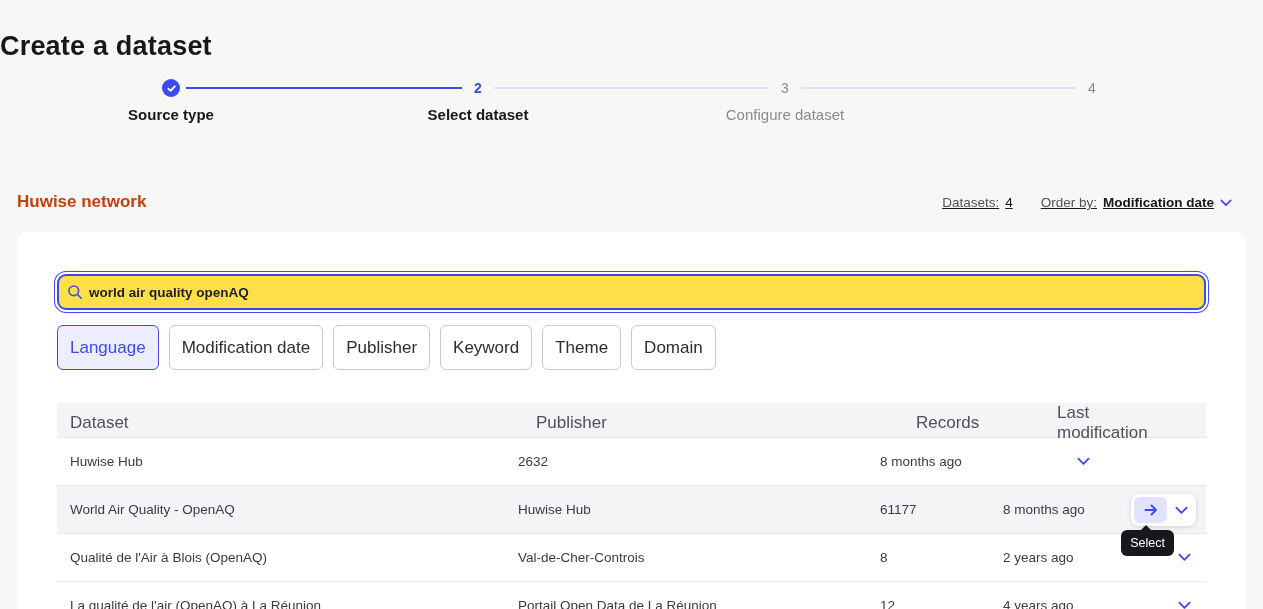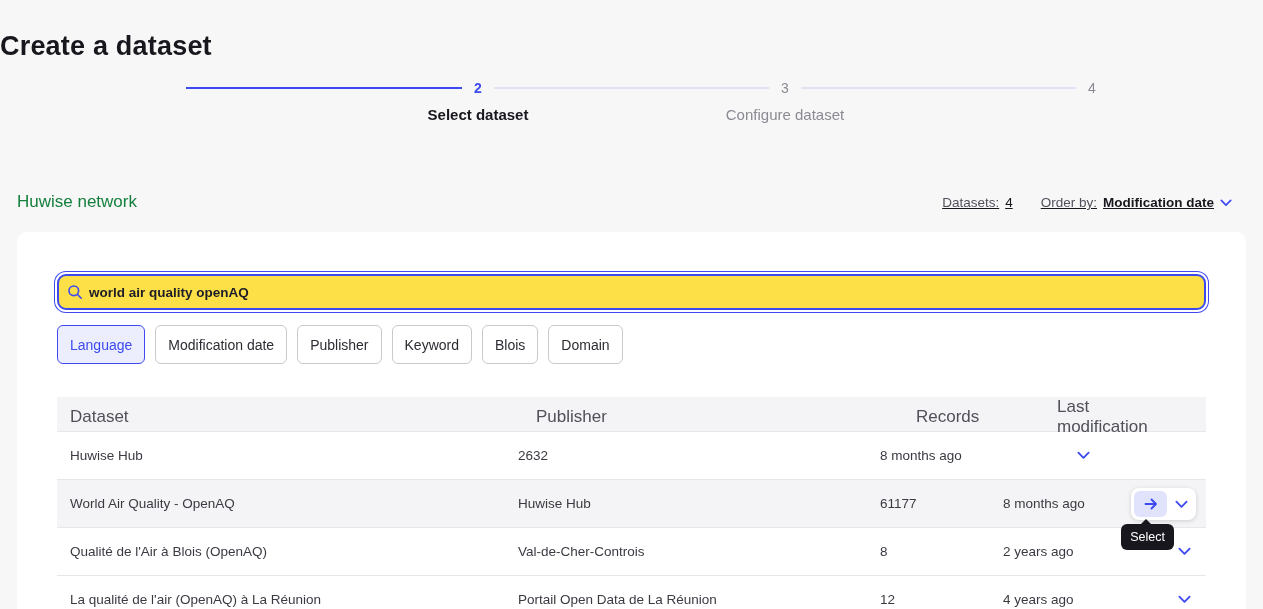--- a/index.html
+++ b/index.html
@@ -43,21 +43,21 @@
   .step.completed .marker .check-circle{
     width:18px;height:18px;border-radius:50%;background:var(--accent);
     display:flex;align-items:center;justify-content:center;
   }
   .step.active .marker{color:var(--accent);font-weight:700;}
   .step.upcoming .marker{color:var(--text-gray);font-weight:400;}
   .step.completed .label,.step.active .label{color:var(--text-dark);font-weight:600;}
   .step.upcoming .label{color:var(--text-gray);font-weight:400;}
   
   .section-head{position:absolute;top:192px;left:17px;right:31px;display:flex;align-items:baseline;}
-  .section-title{font-size:17px;font-weight:400;color:#15803d;}
+  .section-title{font-size:17px;font-weight:700;color:#c2410c;}
   .section-meta{margin-left:auto;display:flex;align-items:center;gap:6px;font-size:13.5px;text-decoration:underline;}
   .meta-label{color:var(--text-header);}
   .meta-value{color:var(--text-dark);}
   .orderby-group{display:flex;align-items:center;gap:6px;margin-left:22px;cursor:pointer;}
   .orderby-value{font-weight:600;}
   
   .card{
     position:absolute;top:232px;left:17px;width:1229px;height:395px;
     background:var(--card-bg);border-radius:10px;padding:0 40px;
   }
@@ -65,22 +65,22 @@
   .search-input{
     width:100%;height:36px;border:2px solid var(--accent);border-radius:9px;
     box-shadow:0 0 0 2px #fff,0 0 0 3px var(--accent);
     padding:0 12px 0 30px;font-size:13.5px;font-weight:600;color:#1d1d28;
     font-family:"Liberation Sans","DejaVu Sans",sans-serif;outline:none;background:#fde047;
   }
   .search-icon{position:absolute;left:10px;top:10px;width:16px;height:16px;}
   
   .chips{margin-top:15px;display:flex;gap:10px;}
   .chip{
-    height:39px;padding:0 12px;border-radius:6px;border:1px solid var(--border-gray);
-    background:#fff;font-size:14px;color:#2c2c33;display:flex;align-items:center;
+    height:45px;padding:0 12px;border-radius:6px;border:1px solid var(--border-gray);
+    background:#fff;font-size:17px;color:#2c2c33;display:flex;align-items:center;
     font-family:inherit;cursor:pointer;
   }
   .chip.active{
     border:1.5px solid var(--accent);color:var(--accent);background:var(--chip-active-bg);
   }
   
   .table{margin-top:33px;}
   .grid{display:grid;grid-template-columns:461px 362px 123px 1fr 43px;align-items:center;}
   .thead{height:35px;background:var(--header-bg);font-size:17px;color:var(--text-header);border-bottom:1px solid var(--row-line);gap:18px;}
   .thead .cell:first-child{padding-left:13px;}
@@ -114,20 +114,30 @@
 </head>
 <body>
 
 <div class="page-title">Create a dataset</div>
 
 <div class="stepper">
   <div class="connector c1"></div>
   <div class="connector c2"></div>
   <div class="connector c3"></div>
 
+  <div class="step completed" style="left:51px;">
+    <div class="marker">
+      <span class="check-circle">
+        <svg width="11" height="11" viewBox="0 0 12 12">
+            <path d="M2.6 6.2 L5 8.6 L9.6 3.6" fill="none" stroke="#fff" stroke-width="2" stroke-linecap="round" stroke-linejoin="round"></path>
+          </svg>
+      </span>
+    </div>
+    <div class="label">Source type</div>
+  </div>
 
   <div class="step active" style="left:358px;">
     <div class="marker">2</div>
     <div class="label">Select dataset</div>
   </div>
 
   <div class="step upcoming" style="left:665px;">
     <div class="marker">3</div>
     <div class="label">Configure dataset</div>
   </div>
@@ -160,21 +170,21 @@
       <line x1="10.5" y1="10.5" x2="14.2" y2="14.2" stroke="#3d4af0" stroke-width="1.6" stroke-linecap="round"></line>
     </svg>
     <input class="search-input" type="text" value="world air quality openAQ" style="">
   </div>
 
   <div class="chips">
     <button class="chip active">Language</button>
     <button class="chip">Modification date</button>
     <button class="chip">Publisher</button>
     <button class="chip">Keyword</button>
-    <button class="chip">Blois</button>
+    <button class="chip">Theme</button>
     <button class="chip">Domain</button>
   </div>
 
   <div class="table">
     <div class="grid thead">
       <div class="cell">Dataset</div>
       <div class="cell">Publisher</div>
       <div class="cell">Records</div>
       <div class="cell">Last modification</div>
       <div class="cell"></div>

